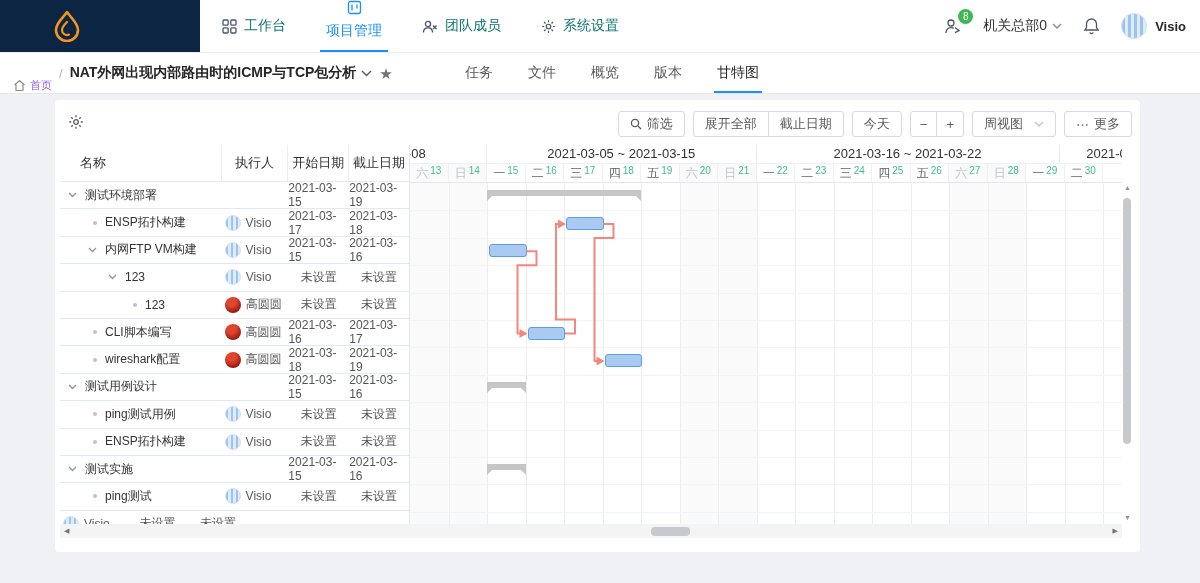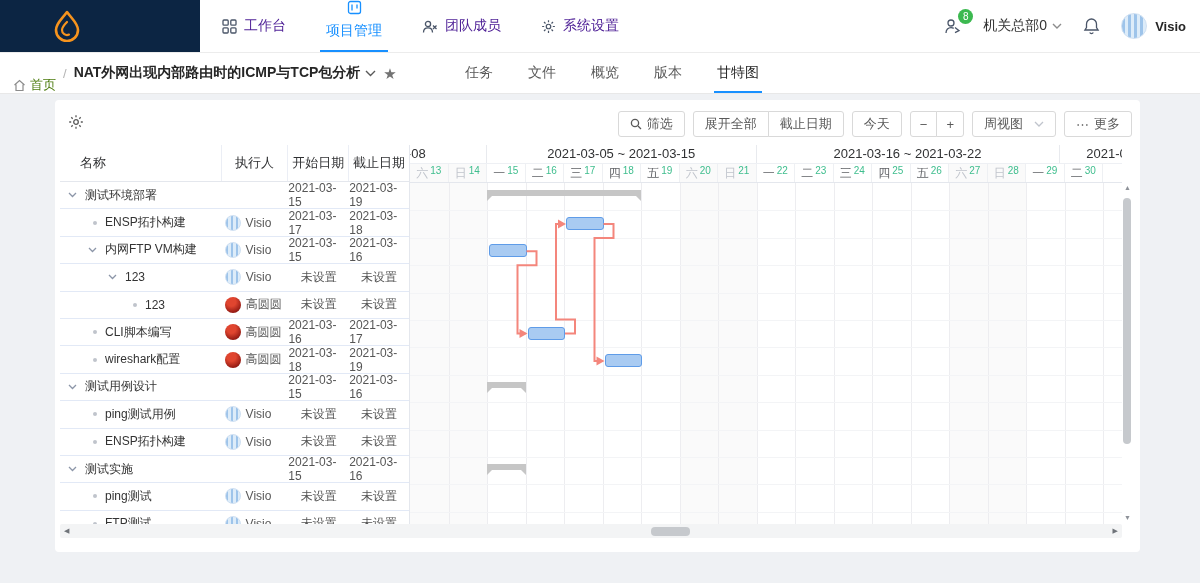--- a/index.html
+++ b/index.html
@@ -2,34 +2,34 @@
 <html><head>
 <meta charset="utf-8">
 <style>
   html,body{margin:0;padding:0;}
   body{width:1200px;height:583px;background:#eff1f4;font-family:"Liberation Sans","DejaVu Sans",sans-serif;overflow:hidden;position:relative;-webkit-font-smoothing:antialiased;}
   
   .navbar{position:relative;height:52px;background:#fff;border-bottom:1px solid #ececec;z-index:5;}
   .logo-block{position:absolute;left:0;top:0;width:200px;height:52px;background:#0c2543;display:flex;align-items:center;}
   .logo-block svg{margin-left:52px;}
   .menu{position:absolute;left:212px;top:0;height:52px;display:flex;}
-  .menu-item{display:flex;align-items:center;gap:7px;padding:0 10px;margin-right:20px;font-size:14px;color:#4c1d95;cursor:pointer;position:relative;}
+  .menu-item{display:flex;align-items:center;gap:7px;padding:0 10px;margin-right:20px;font-size:14px;color:#0f766e;cursor:pointer;position:relative;}
   .menu-item.active{color:#1890ff;flex-direction:column;}
   .menu-item.active::after{content:"";position:absolute;left:4px;right:4px;bottom:0;height:2px;background:#1890ff;}
   .nav-right{position:absolute;right:14px;top:0;height:52px;display:flex;align-items:center;gap:21px;}
   .collab{position:relative;display:flex;}
   .badge{position:absolute;top:-8px;right:-11px;min-width:15px;height:15px;border-radius:8px;background:#3cb950;color:#fff;font-size:10px;line-height:15px;text-align:center;padding:0 2px;box-sizing:border-box;}
   .org{font-size:14px;color:#333;display:flex;align-items:center;gap:5px;cursor:pointer;}
   .avatar-lg{width:26px;height:26px;border-radius:50%;background:repeating-linear-gradient(90deg,#9ec4ea 0 3px,#ddecf9 3px 6px);border:1px solid #cfe0f2;box-sizing:border-box;}
   .user-cell{display:flex;align-items:center;gap:8px;cursor:pointer;}
   .user-name{font-size:13px;color:#262626;font-weight:700;}
   
   .crumb-bar{position:relative;height:40px;background:#fff;border-bottom:1px solid #e8e8e8;z-index:4;}
   .bc-left{position:absolute;left:13px;top:0;height:40px;display:flex;align-items:center;gap:7px;}
-  .bc-home{display:flex;align-items:center;gap:4px;color:#4d7c0f;font-size:13px;cursor:pointer;margin-top:24px;}
+  .bc-home{display:flex;align-items:center;gap:4px;color:#8b5cf6;font-size:11px;cursor:pointer;margin-top:24px;}
   .bc-sep{color:#b4b4b4;font-size:13px;}
   .bc-title{font-size:14px;font-weight:700;color:#262626;cursor:pointer;display:flex;align-items:center;gap:5px;}
   .bc-star{font-size:15px;color:#737373;cursor:pointer;line-height:1;}
   .tabs{position:absolute;left:calc(50% + 12px);transform:translateX(-50%);top:0;height:40px;display:flex;gap:29px;}
   .tab{display:flex;align-items:center;font-size:14px;color:#595959;cursor:pointer;position:relative;padding:0 3px;}
   .tab.active{color:#262626;}
   .tab.active::after{content:"";position:absolute;left:0;right:0;bottom:0;height:2px;background:#1890ff;}
   
   .card{position:absolute;left:55px;top:100px;width:1085px;height:452px;background:#fff;border-radius:4px;}
   .card-toolbar{position:relative;height:45px;}
@@ -417,26 +417,20 @@
               <span>ping测试</span>
             </div>
             <div class="c-who">
               <span class="av visio-av"></span>
               <span>Visio</span>
             </div>
             <div class="c-date">未设置</div>
             <div class="c-date end">未设置</div>
           </div>
           <div class="t-row">
-            <div class="c-name" style="padding-left: 33px;">
-              <span class="marker">
-                <span class="dot"></span>
-              </span>
-              <span>FTP测试</span>
-            </div>
             <div class="c-who">
               <span class="av visio-av"></span>
               <span>Visio</span>
             </div>
             <div class="c-date">未设置</div>
             <div class="c-date end">未设置</div>
           </div>
         </div>
     </div>
 

